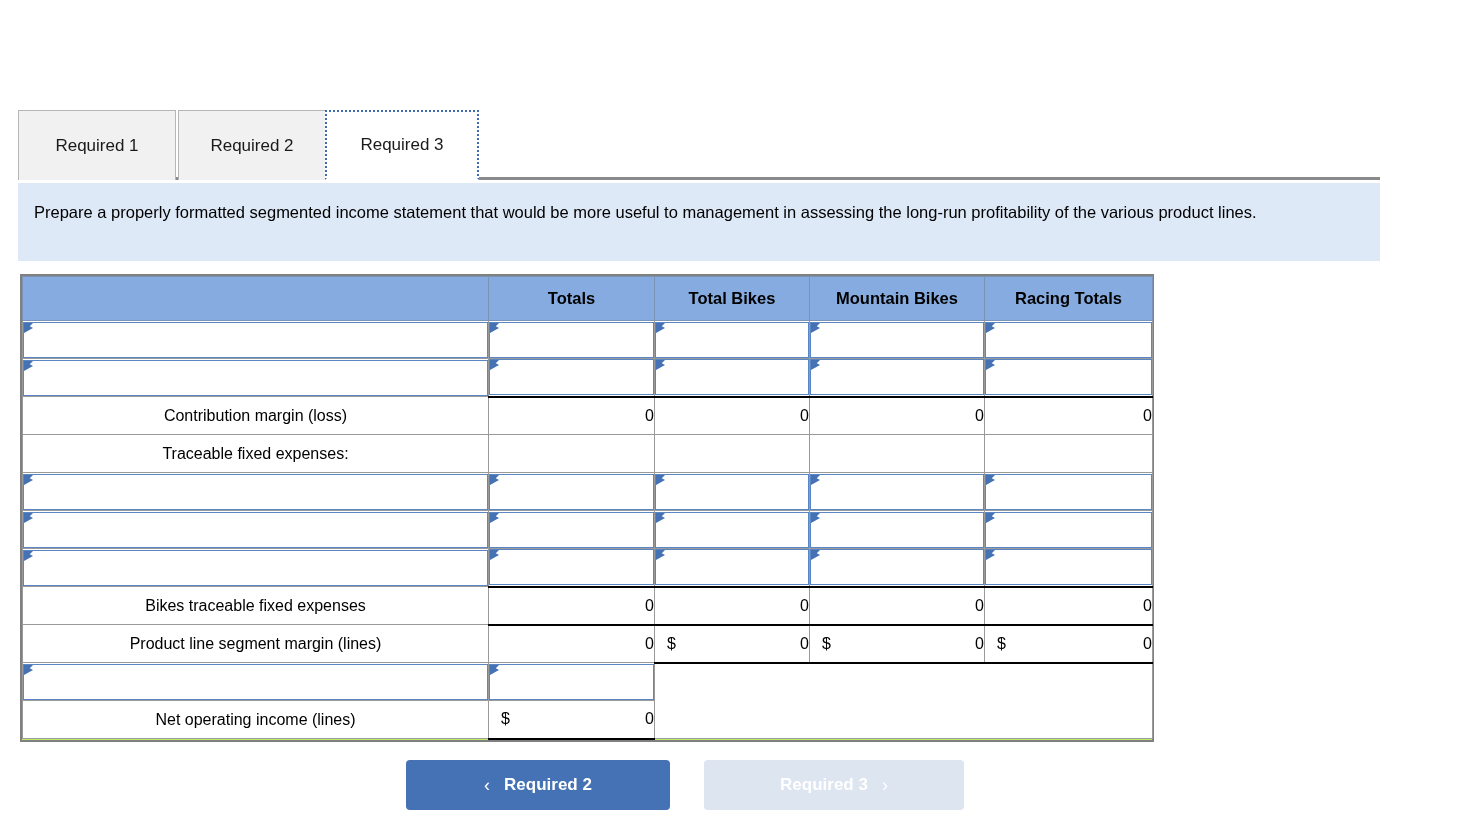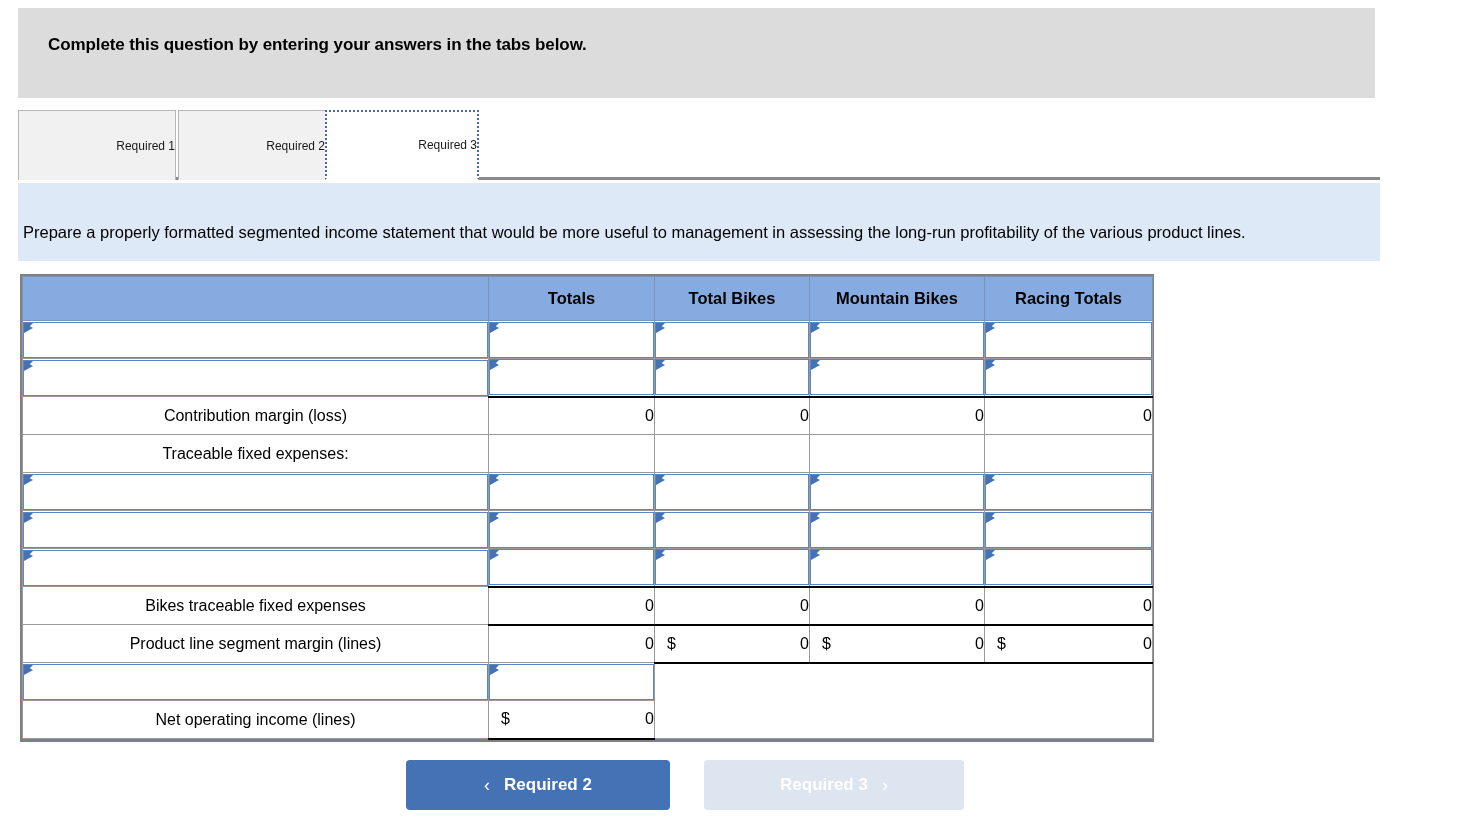--- a/index.html
+++ b/index.html
@@ -56,22 +56,22 @@
   .tab {
     position: absolute;
     top: 4px;
     height: 70px;
     box-sizing: border-box;
     background: #f1f1f1;
     border: 1px solid #b6b6b6;
     border-bottom: none;
     display: flex;
     align-items: center;
-    justify-content: flex-end;
-    font-size: 12px;
+    justify-content: center;
+    font-size: 17px;
     color: #1a1a1a;
     cursor: pointer;
   }
   .tab-1 { left: 0px;   width: 158px; }
   .tab-2 { left: 160px; width: 148px; }
   .tab-3 {
     left: 307px;
     width: 154px;
     background: #ffffff;
     border: 2px dotted #3c6bb0;
@@ -84,38 +84,37 @@
     position: absolute;
     left: 18px;
     top: 183px;
     width: 1362px;
     height: 78px;
     background: #dee9f7;
     box-sizing: border-box;
   }
   .banner-text {
     position: absolute;
-    left: 5px;
+    left: 16px;
     top: 18px;
     right: 14px;
     font-size: 16.5px;
     line-height: 23px;
     color: #000000;
-    margin-top: 20px;
   }
 
   
   .sheet {
     position: absolute;
     left: 20px;
     top: 274px;
     width: 1130px;
     border: 2px solid #808080;
     box-sizing: content-box;
-    background: #0ea5e9;
+    background: #bef264;
   }
   table.wk {
     border-collapse: collapse;
     width: 1130px;
     table-layout: fixed;
   }
   table.wk col.c-label { width: 466px; }
   table.wk col.c-tot   { width: 166px; }
   table.wk col.c-dirt  { width: 155px; }
   table.wk col.c-mtn   { width: 175px; }
@@ -239,23 +238,20 @@
     background: #dde5f0;
     color: #ffffff;
   }
   .chev { font-size: 18px; font-weight: normal; }
 </style>
 </head>
 <body>
 
 <div id="page">
 
-  <div class="topbar">
-    <div class="topbar-text">Complete this question by entering your answers in the tabs below.</div>
-  </div>
 
   <div class="tabstrip">
     <div class="tabstrip-baseline"></div>
     <div class="tab tab-1">
       <span>Required 1</span>
     </div>
     <div class="tab tab-2">
       <span>Required 2</span>
     </div>
     <div class="tab tab-3">

